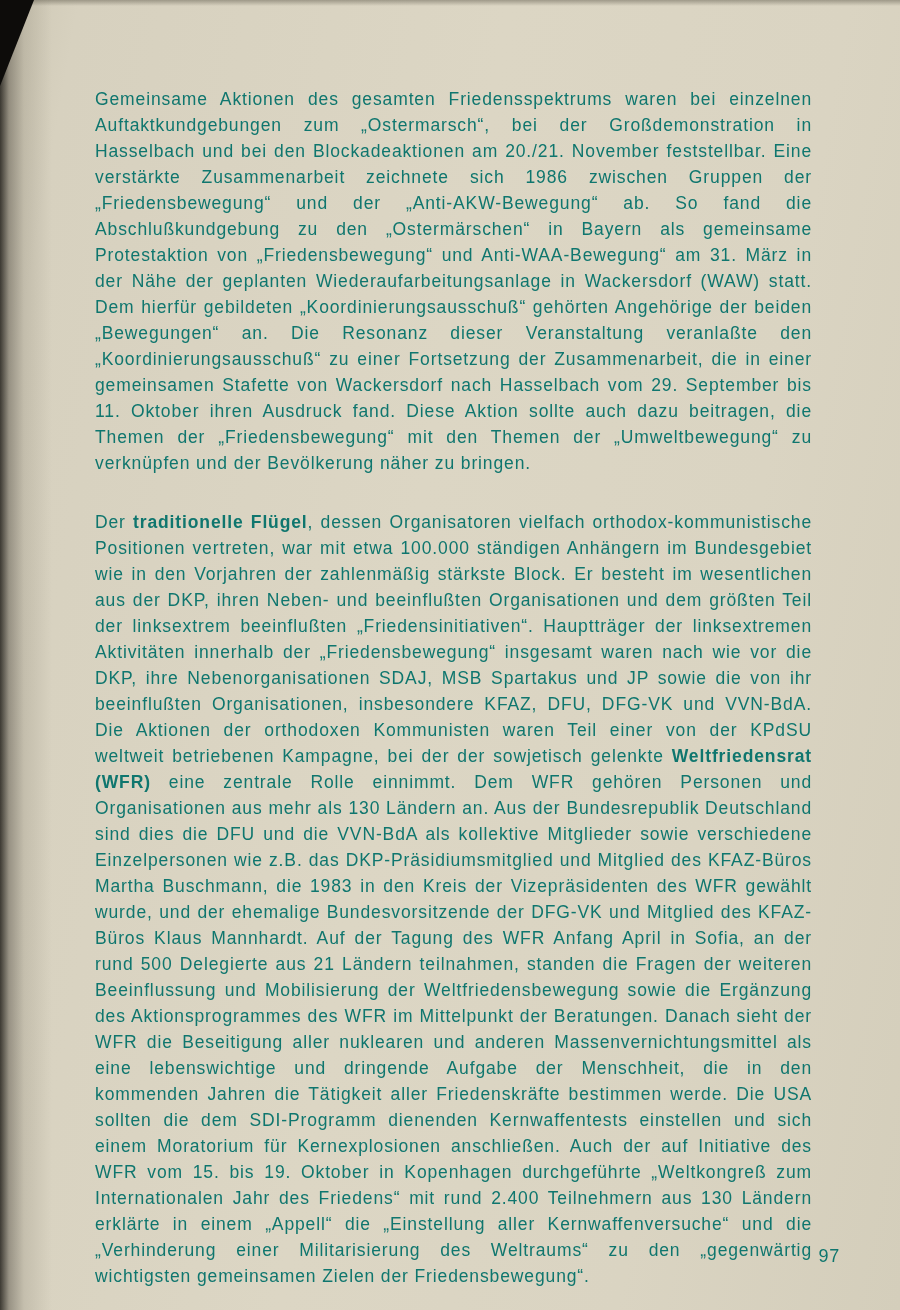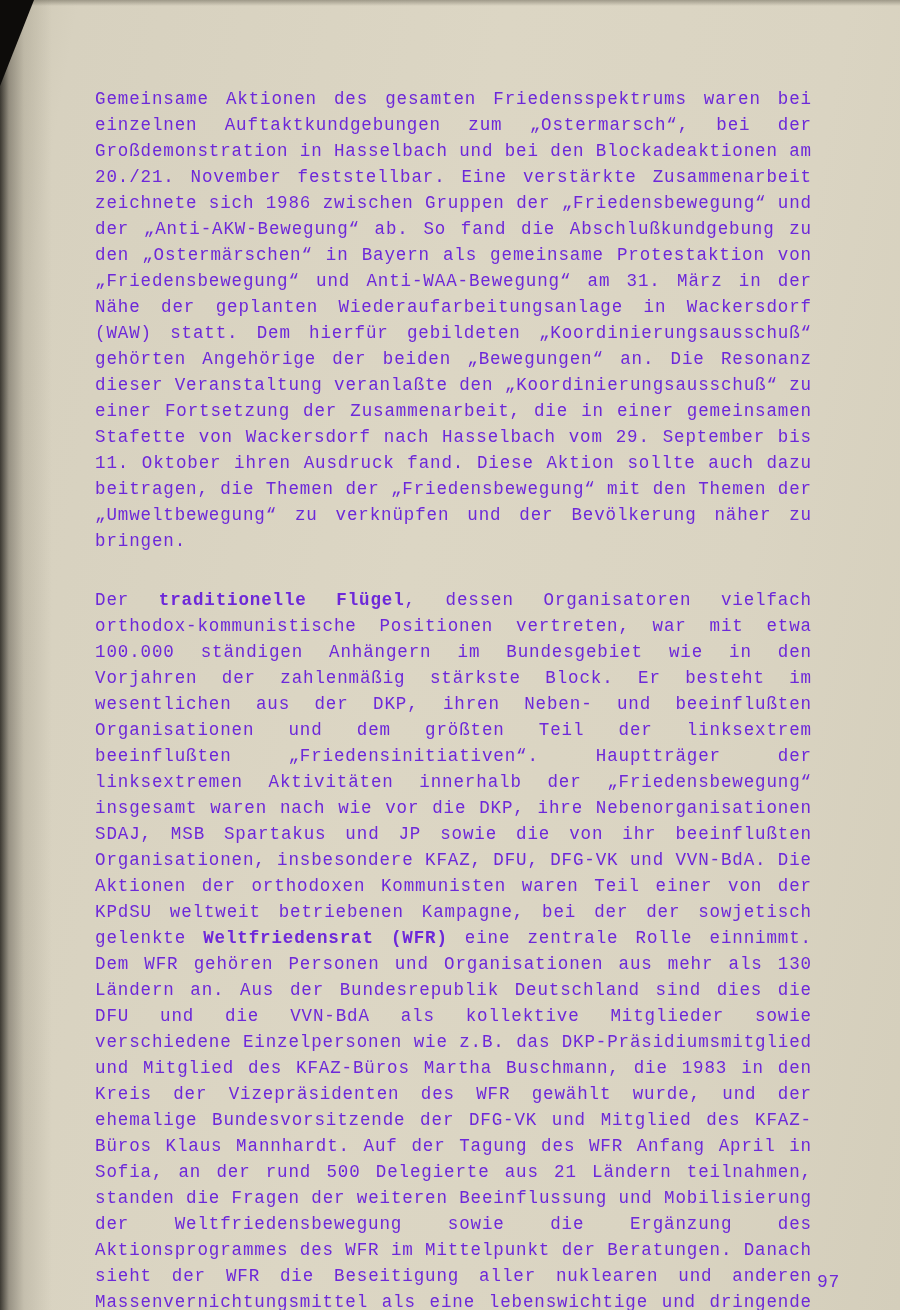--- a/index.html
+++ b/index.html
@@ -6,22 +6,22 @@
     margin: 0;
     padding: 0;
     background: #8a8578;
   }
   .page {
     position: relative;
     width: 900px;
     height: 1310px;
     overflow: hidden;
     background: #d8d2c0;
-    font-family: Liberation Mono, monospace;
-    color: #6d28d9;
+    font-family: Liberation Sans, sans-serif;
+    color: #0f766e;
   }
   .page-surface {
     position: absolute;
     inset: 0;
     background: linear-gradient(100deg, #cdc7b4 0%, #d7d1bf 7%, #dcd6c4 45%, #dad4c2 75%, #d4cebb 100%);
   }
   .top-edge {
     position: absolute;
     top: 0; left: 0; right: 0;
     height: 6px;
@@ -63,21 +63,20 @@
   }
   .bold {
     font-weight: bold;
   }
   .page-number {
     position: absolute;
     right: 60px;
     top: 1246px;
     font-size: 18px;
     letter-spacing: 0.04em;
-    margin-top: 26px;
   }
 </style>
 </head>
 <body>
 
 <div class="page">
   <div class="page-surface"></div>
   <div class="top-edge"></div>
   <div class="edge-left"></div>
   <div class="corner-black"></div>

